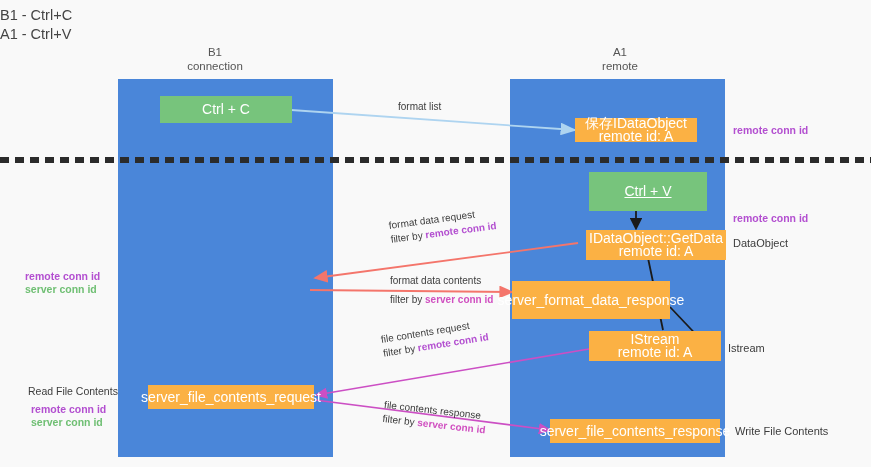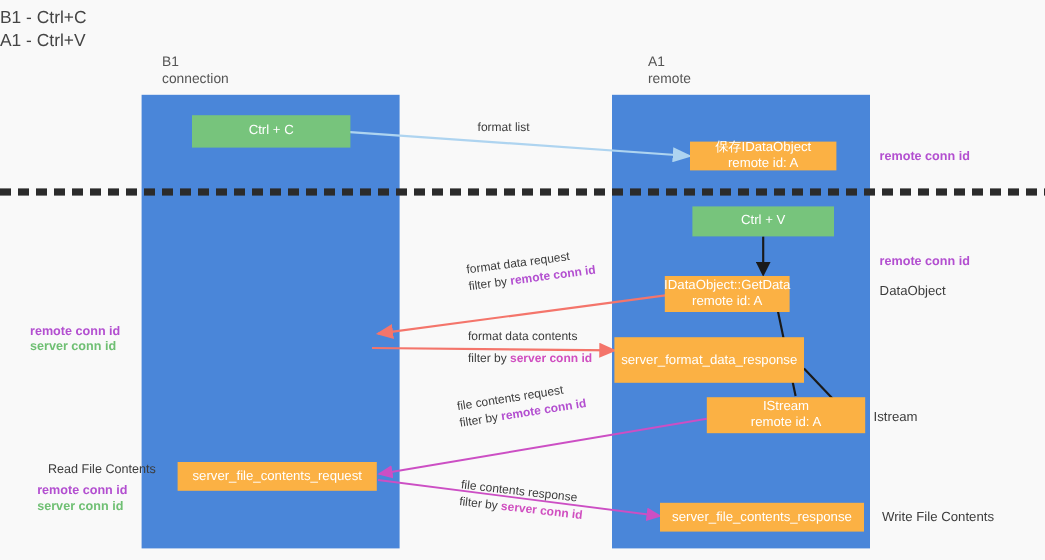--- a/index.html
+++ b/index.html
@@ -25,41 +25,41 @@
     width: 871px;
     text-align: left;
     font-size: 14.5px;
     color: #444;
     line-height: 19px;
     white-space: pre;
   }
   
   .col-head {
     position: absolute;
-    text-align: left;
+    text-align: center;
     font-size: 11.5px;
     color: #555;
     line-height: 14px;
     width: 160px;
   }
   
   .lane {
     position: absolute;
     background: #4a86d9;
   }
   
   .box {
     position: absolute;
     box-sizing: border-box;
     display: flex;
     align-items: center;
     justify-content: center;
     text-align: center;
     color: #ffffff;
-    font-size: 11px;
+    font-size: 14px;
     line-height: 13px;
     white-space: pre;
   }
   .box.green { background: #77c47c; }
   .box.orange { background: #fbb144; }
   
   .divider {
     position: absolute;
     left: 0; top: 157px;
     width: 871px; height: 6px;
@@ -83,21 +83,21 @@
   }
   .alabel .hl-purple { color: #b34fd0; font-weight: bold; }
   .alabel .hl-magenta { color: #d04fc0; font-weight: bold; }
   
   .side {
     position: absolute;
     font-size: 10.5px;
     white-space: nowrap;
     line-height: 14px;
   }
-  .side.plain { color: #3c3c3c; margin-left: 12px; }
+  .side.plain { color: #3c3c3c; }
   .side.purple { color: #b34fd0; font-weight: bold; }
   .side.green { color: #6fbf73; font-weight: bold; }
   .side.rightlbl { color: #3c3c3c; font-size: 11px; }
 </style>
 </head>
 <body>
 
 <div id="stage">
 
   <div class="title"><span>B1 - Ctrl+C</span>
@@ -148,23 +148,23 @@
     <line x1="315" y1="400" x2="550" y2="430" stroke="#cc4fc4" stroke-width="1.6" marker-end="url(#ah-magenta)"></line>
   </svg>
 
   <div class="divider"></div>
 
   <div class="box green" style="left:160px; top:96px; width:132px; height:27px;">Ctrl + C</div>
 
   <div class="box orange" style="left:575px; top:118px; width:122px; height:24px;">保存IDataObject
 remote id: A</div>
 
-  <div class="box green" style="left:577px; top:172px; width:118px; height:25px;">Ctrl + V</div>
-
-  <div class="box orange" style="left:554px; top:230px; width:104px; height:30px;text-align:center;">IDataObject::GetData
+  <div class="box green" style="left:589px; top:172px; width:118px; height:39px;text-decoration:underline;">Ctrl + V</div>
+
+  <div class="box orange" style="left:586px; top:230px; width:140px; height:30px;text-align:center;">IDataObject::GetData
 remote id: A</div>
 
 
   <div class="box orange" style="left:512px; top:281px; width:158px; height:38px;">server_format_data_response</div>
 
   <div class="box orange" style="left:589px; top:331px; width:132px; height:30px;">IStream
 remote id: A</div>
 
   <div class="box orange" style="left:148px; top:385px; width:166px; height:24px;">server_file_contents_request</div>
 

